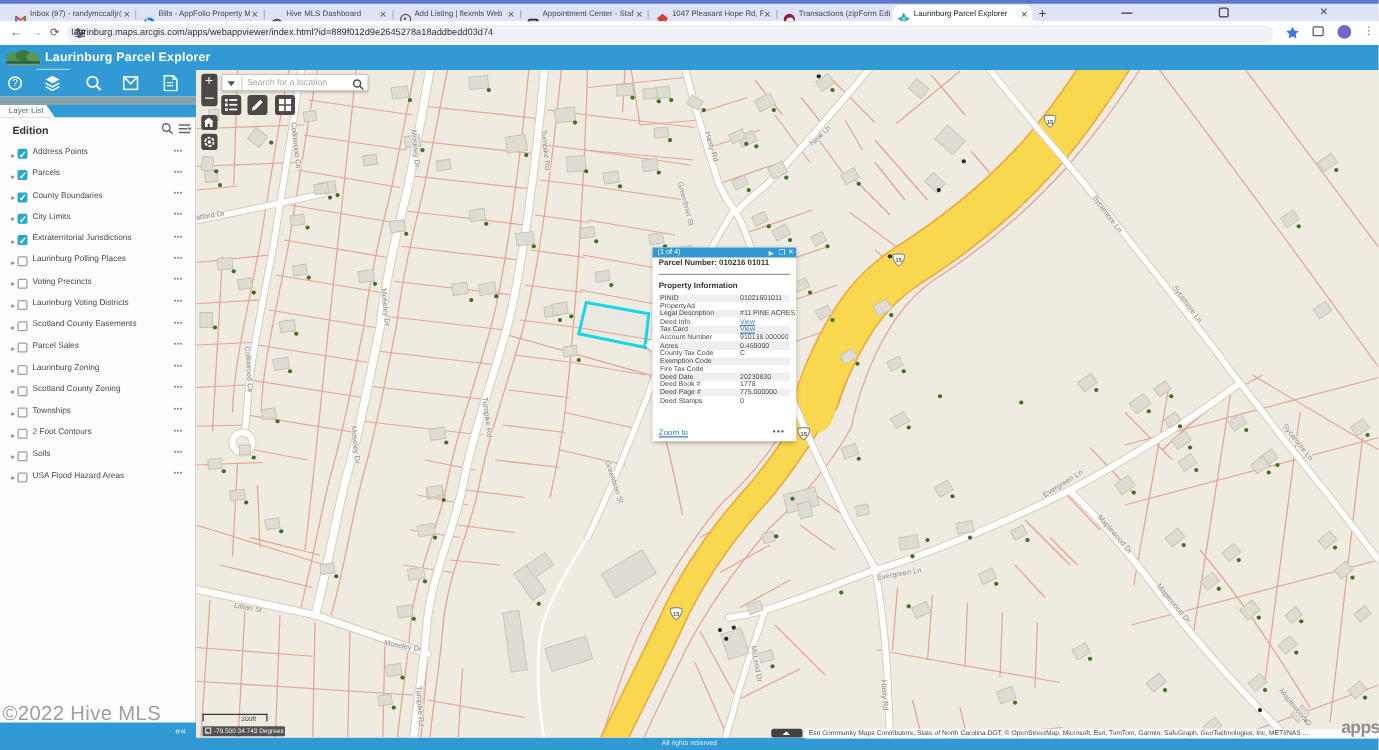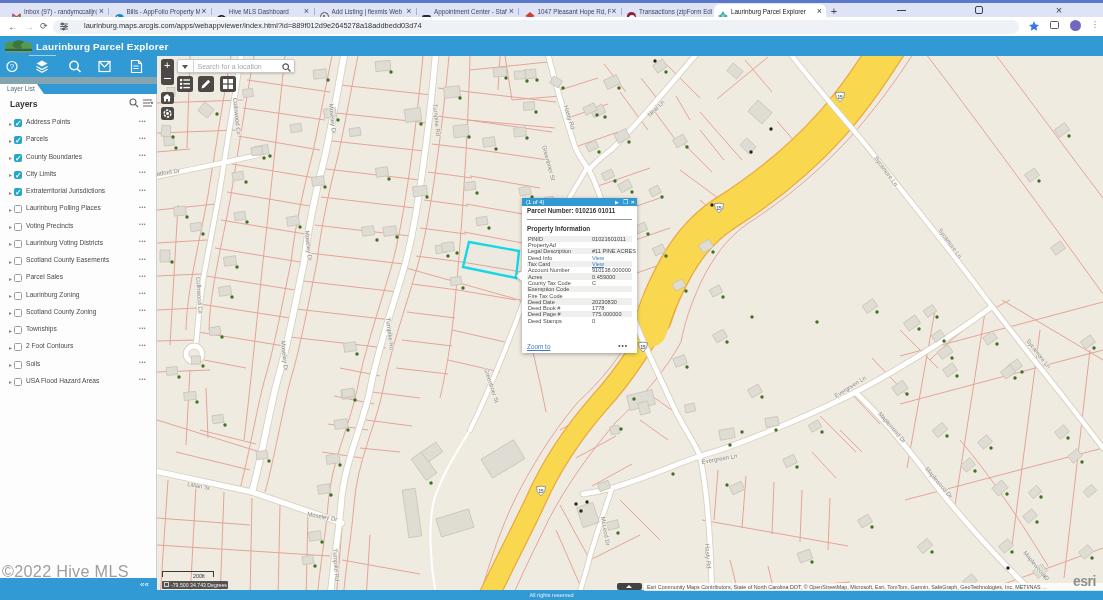--- a/index.html
+++ b/index.html
@@ -95,21 +95,21 @@
  <div class="nav" style="left:40px;font-size:9px">⟳</div>
  <div id="urlpill"></div>
  <svg class="abs" style="left:60px;top:4.5px" width="8" height="9" viewBox="0 0 8 9">
         <g stroke="#5f6368" stroke-width="1" fill="none">
           <path d="M0,2 h8 M0,4.5 h8 M0,7 h8"></path>
           <circle cx="2.5" cy="2" r="1.1" fill="#5f6368"></circle>
           <circle cx="5.5" cy="4.5" r="1.1" fill="#5f6368"></circle>
           <circle cx="3.5" cy="7" r="1.1" fill="#5f6368"></circle>
         </g>
       </svg>
- <div class="abs" style="left:84px;top:4px;font-size:7.4px;color:#2e3033">laurinburg.maps.arcgis.com/apps/webappviewer/index.html?id=889f012d9e2645278a18addbedd03d74</div>
+ <div class="abs" style="left:57px;top:4px;font-size:7.4px;color:#2e3033">laurinburg.maps.arcgis.com/apps/webappviewer/index.html?id=889f012d9e2645278a18addbedd03d74</div>
  <svg class="abs" style="left:1029px;top:3.5px" width="10" height="10" viewBox="0 0 10 10">
         <path d="M5,0.3 L6.5,3.4 L10,3.9 L7.5,6.2 L8.1,9.7 L5,8 L1.9,9.7 L2.5,6.2 L0,3.9 L3.5,3.4 Z" fill="#3b78e0"></path>
       </svg>
  <div class="abs" style="left:1050px;top:4px;width:9px;height:8px;border:1.2px solid #54585f;border-radius:1.5px"></div>
  <div class="abs" style="left:1070px;top:3px;width:11px;height:11px;border-radius:50%;background:#7168c0"></div>
  <div class="abs" style="left:1091px;top:2.5px;font-size:8px;color:#54585f">⋮</div>
 </div>
 
 <div id="hdr">
   <svg class="abs" style="left:4px;top:3px" width="29" height="14" viewBox="0 0 29 14">
@@ -145,21 +145,21 @@
         </g>
   </svg>
 </div>
 <div id="lgray"></div>
 <div id="ltabs">
       <div id="ltab">
         <span>Layer List</span>
       </div>
     </div>
 <div id="panel">
-  <h1>Layers</h1>
+  <h1>Edition</h1>
   <svg class="abs" style="left:129px;top:4px" width="24" height="10" viewBox="0 0 24 10" stroke="#666" fill="none">
     <circle cx="4" cy="4" r="3" stroke-width="1.1"></circle>
         <path d="M6.3,6.3 L9,9" stroke-width="1.2"></path>
     <path d="M14,2 h9 M14,5 h7 M14,8 h9 M21.5,4 l1.5,1.5 l2.5,-3" stroke-width="1.1"></path>
   </svg>
   <div style="position:absolute;left:0;top:14px;width:157px;height:470px">
         <div class="lr" style="top:7.5px">
           <span class="arr">▸</span>
           <span class="cb on">✓</span>
           <span class="ln">Address Points</span>
@@ -873,13 +873,13 @@
   <span style="position:absolute;left:1.5px;top:1.4px;width:5.5px;height:5.5px;border:0.8px solid #cfcfcf;font-size:4px;color:#eee;text-align:center;line-height:5.5px">+</span>
   <span style="position:absolute;left:9px;top:1.6px;font-size:5.2px;color:#f0f0f0;white-space:nowrap">-79.500 34.743 Degrees</span>
 </div>
 
 <div id="attr">
       <span>Esri Community Maps Contributors, State of North Carolina DOT, © OpenStreetMap, Microsoft, Esri, TomTom, Garmin, SafeGraph, GeoTechnologies, Inc, METI/NAS&nbsp;...</span>
     </div>
 <div style="position:absolute;left:617px;top:582.5px;width:25px;height:7.5px;background:#424240;border-radius:2px;z-index:6">
   <div style="position:absolute;left:9px;top:2.2px;width:0;height:0;border-left:3px solid transparent;border-right:3px solid transparent;border-bottom:3.2px solid #fff"></div>
 </div>
-<div style="position:absolute;left:1073px;top:573px;font-size:14px;font-weight:bold;color:#8f8f8b;z-index:6;letter-spacing:-0.5px">esri</div>
+<div style="position:absolute;left:1073px;top:573px;font-size:14px;font-weight:bold;color:#8f8f8b;z-index:6;letter-spacing:-0.5px">apps</div>
 </div>
 </body></html>

